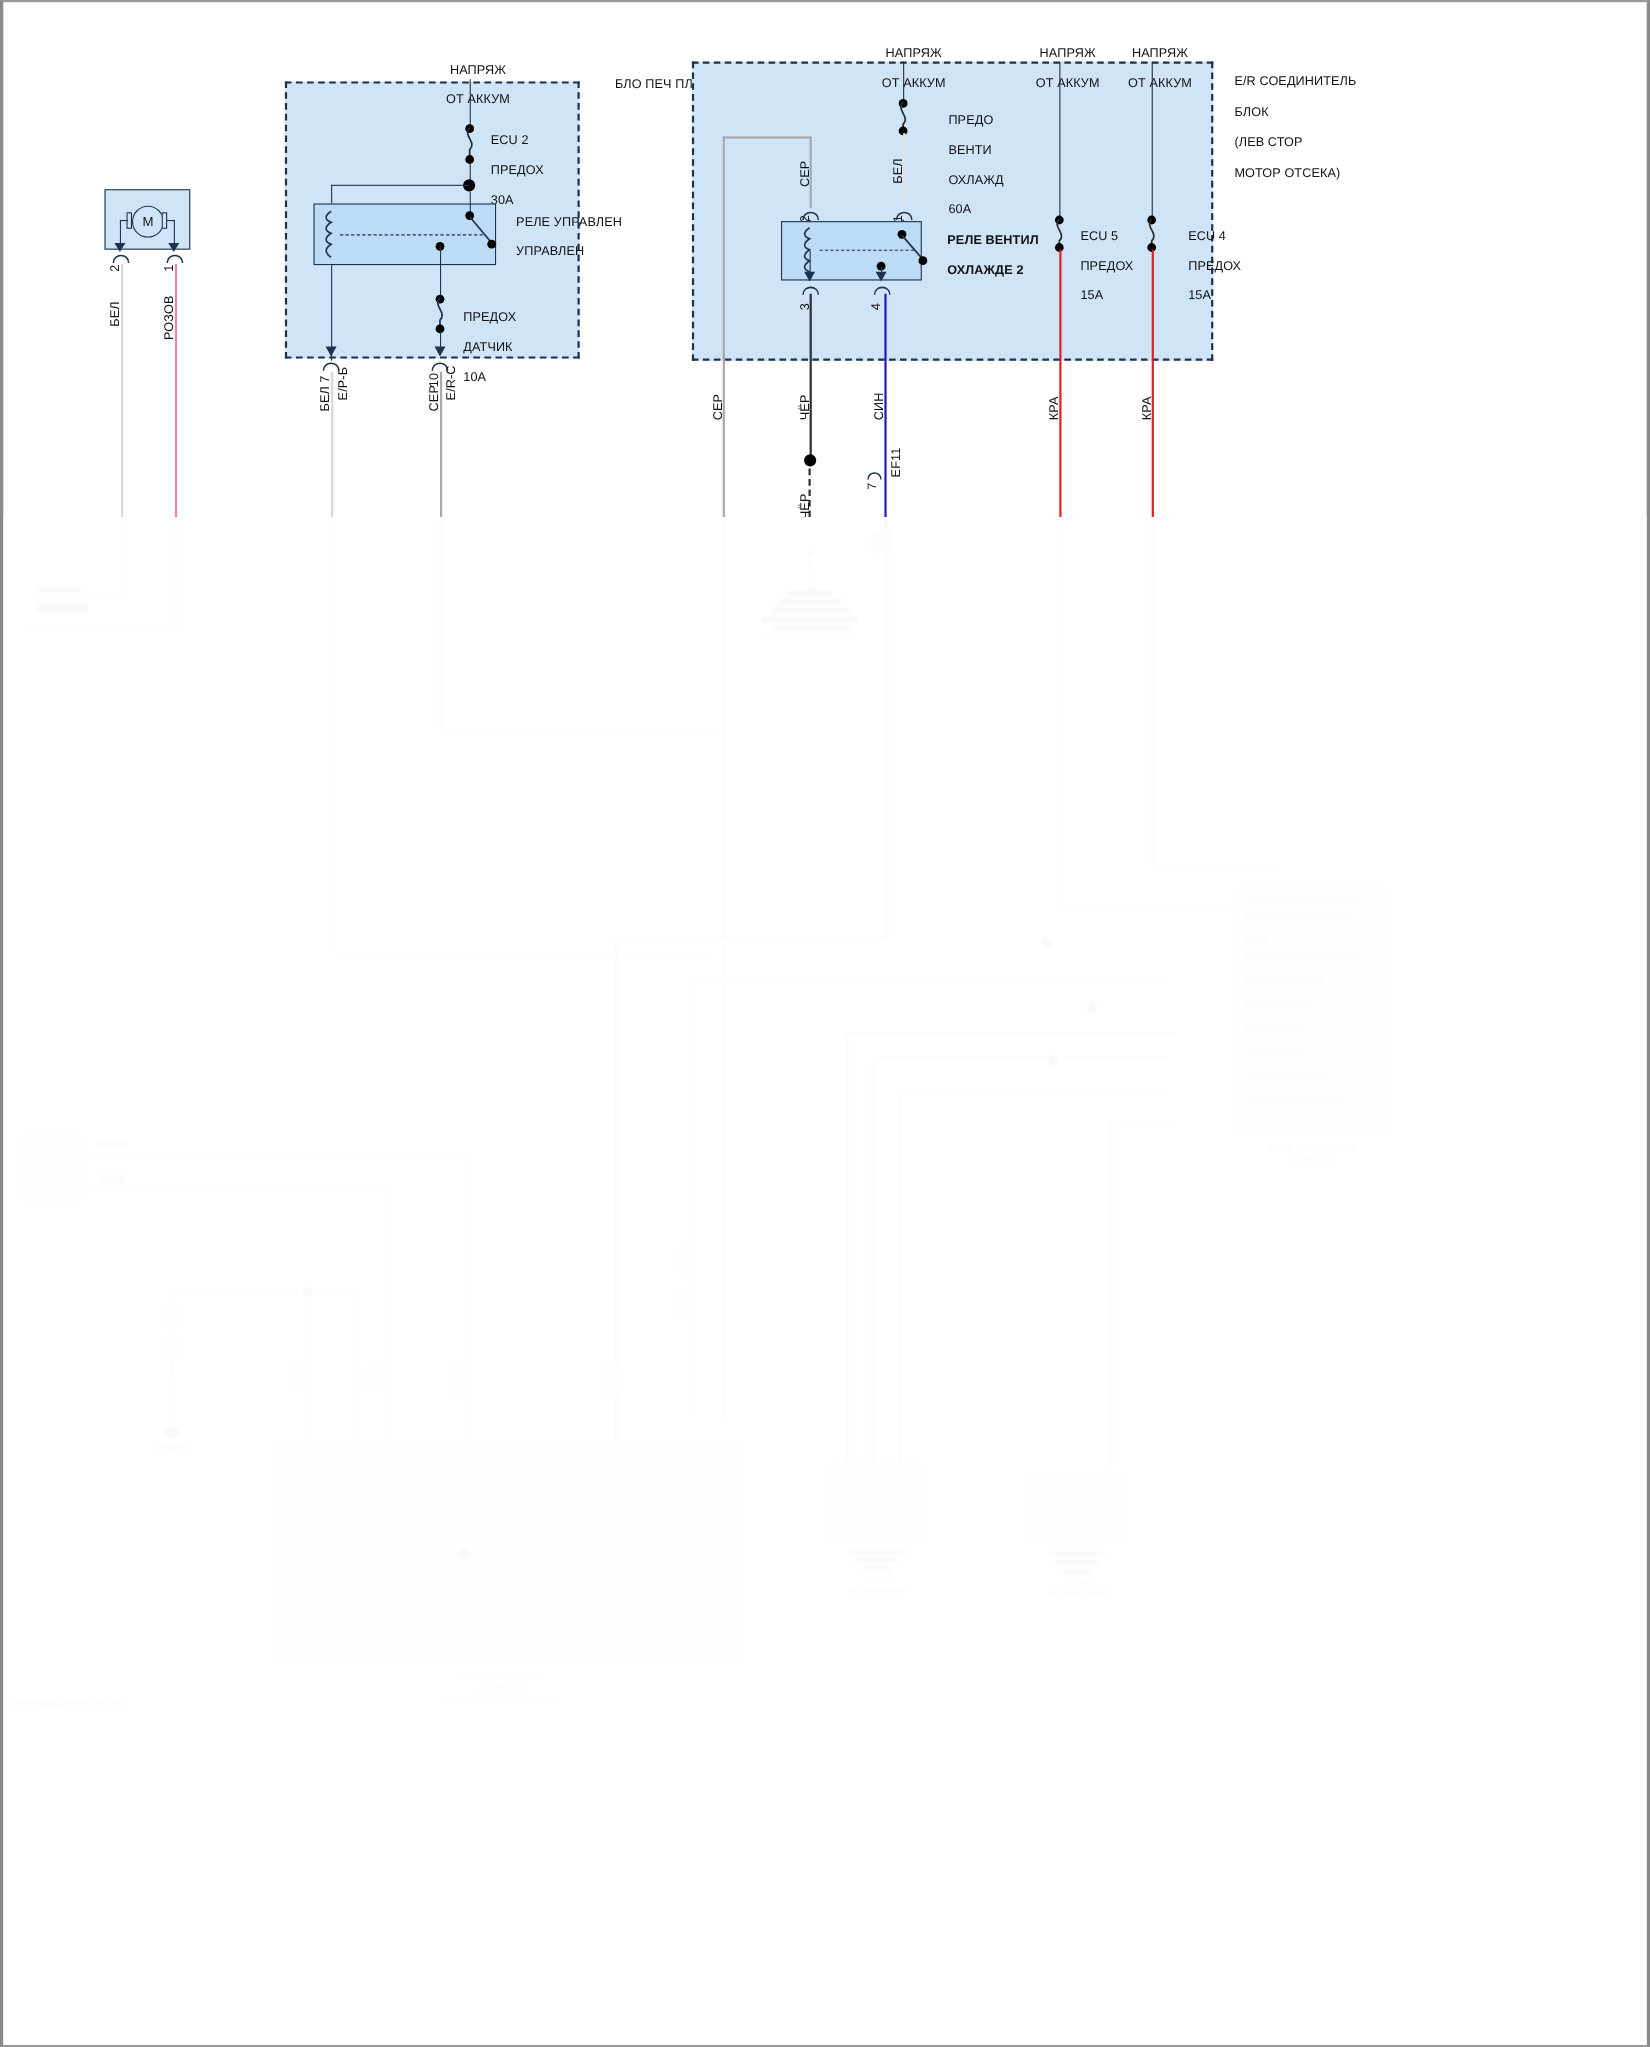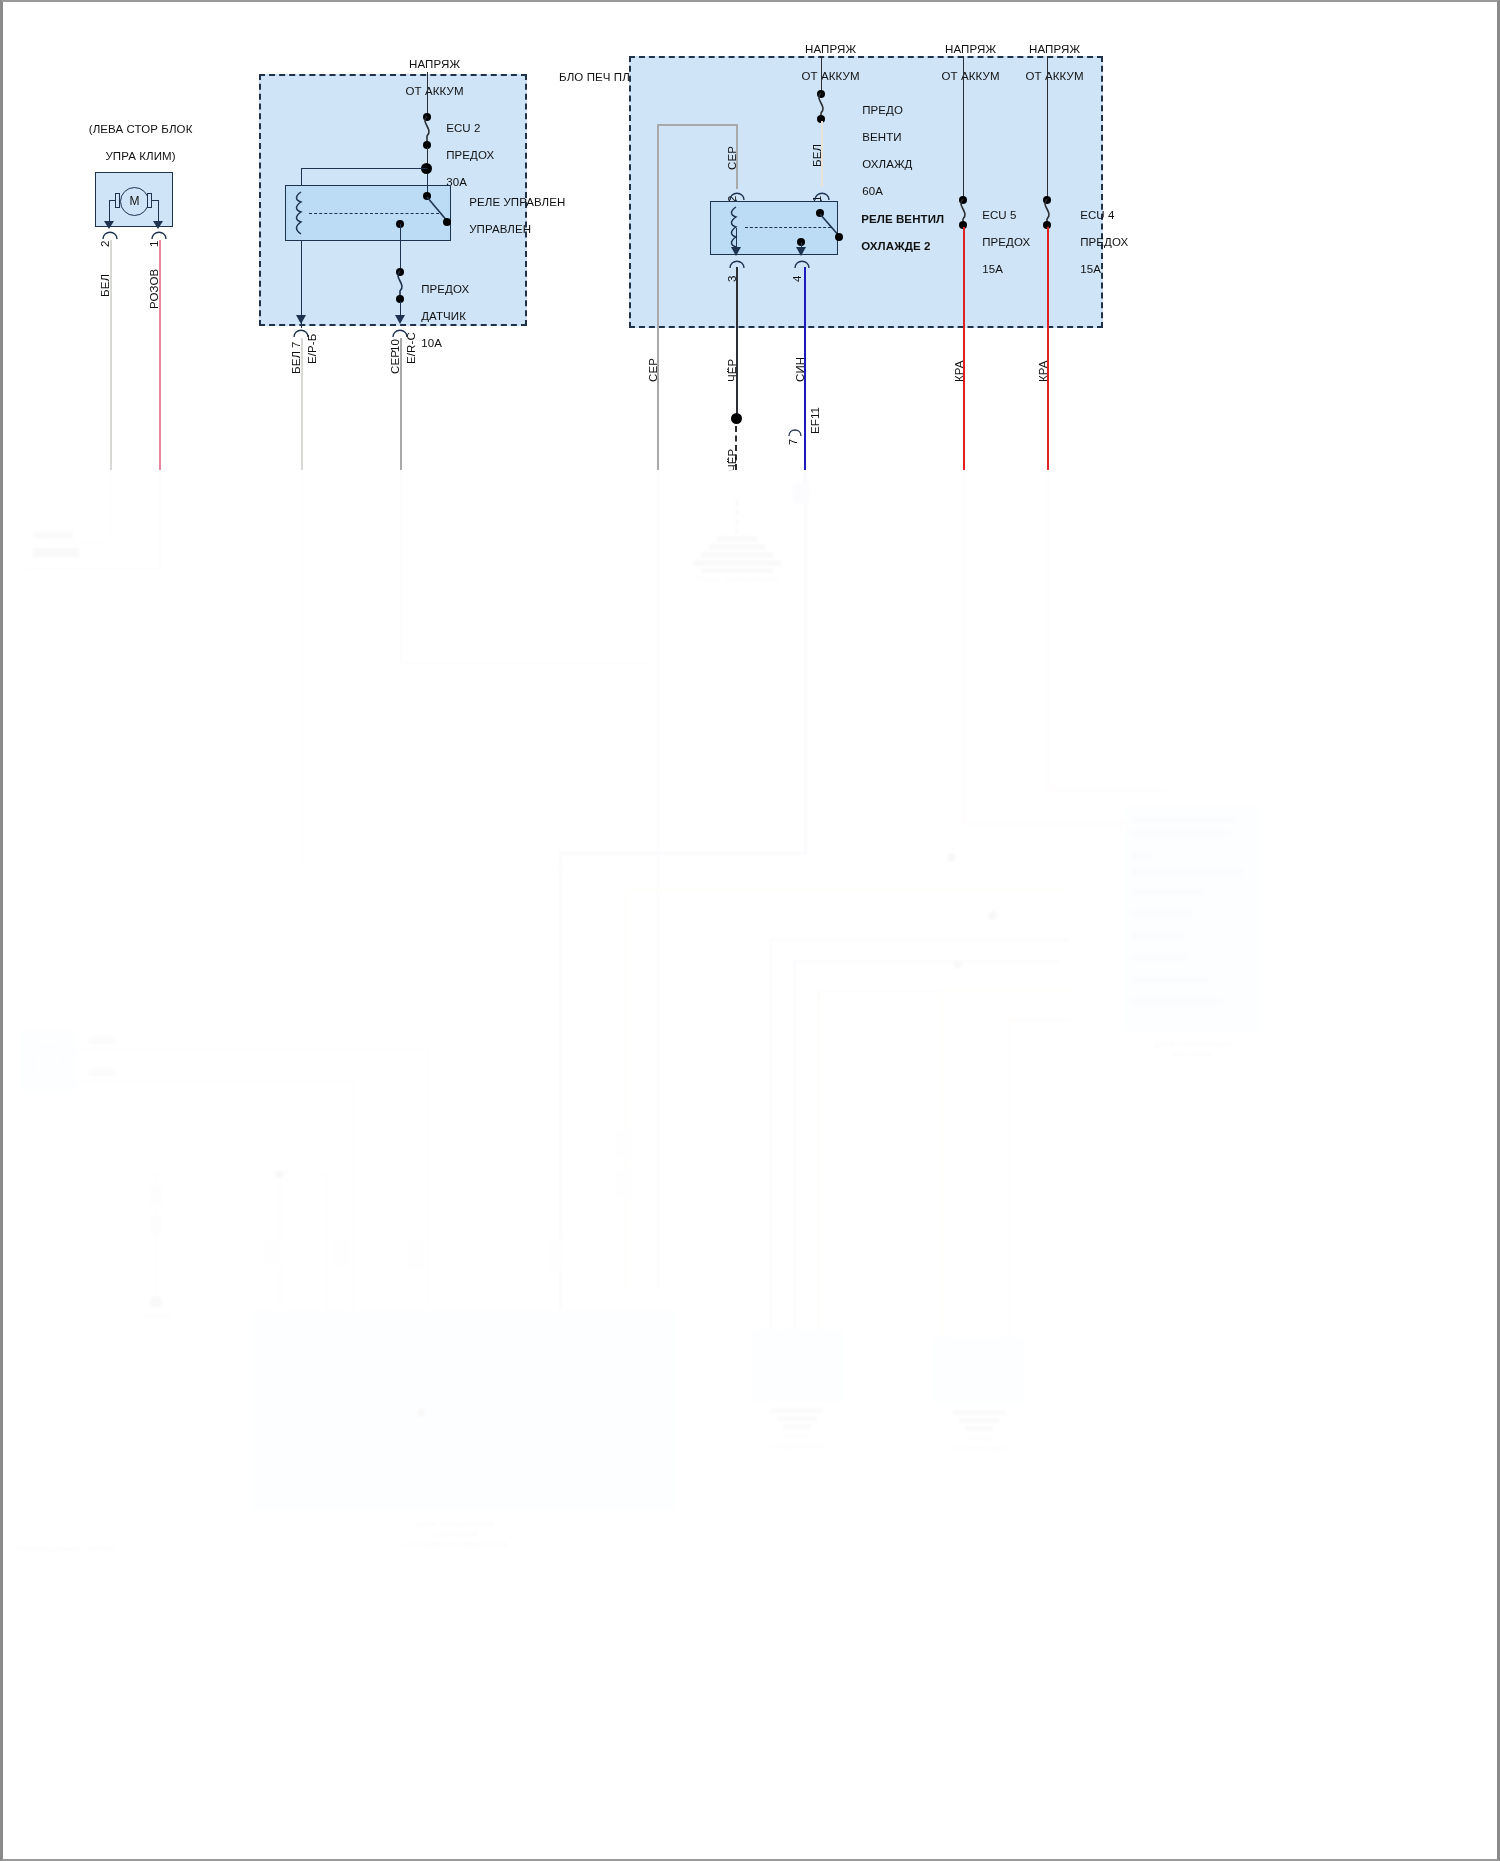--- a/index.html
+++ b/index.html
@@ -31,26 +31,20 @@
   .ghostbox{position:absolute;background:#cfe4f7;border:1px solid #9dc3e0;box-sizing:border-box;}
   .ghostlbl{position:absolute;font-size:8px;color:#55606b;line-height:10px;white-space:pre;}
   .ghostlbl.c{text-align:center;transform:translateX(-50%);}
   .connrow{position:absolute;background:#7fa9cd;height:7px;}
 </style>
 </head>
 <body>
 
 <div id="page">
 
-  <div class="txt c" style="left:131px;top:107px;width:200px;margin-left:-100px;transform:none;text-align:center;">
-    <span>(ЛЕВА СТОР БЛОК</span><br>
-    <span>УПРА КЛИМ)</span><br>
-    <span>МОТОР</span><br>
-    <span>ВЕНТИЛЯТ</span>
-  </div>
 
   <div class="compbox" style="left:92px;top:170px;width:78px;height:55px;"></div>
 
   <div class="abs" style="left:117px;top:185px;width:27px;height:27px;border:1.4px solid #1d3350;border-radius:50%;
               background:#cfe4f7;text-align:center;font-size:12px;line-height:27px;color:#111;">M</div>
   <div class="abs" style="left:112px;top:191px;width:5px;height:15px;border:1.2px solid #1d3350;background:#cfe4f7;box-sizing:border-box;"></div>
   <div class="abs" style="left:144px;top:191px;width:5px;height:15px;border:1.2px solid #1d3350;background:#cfe4f7;box-sizing:border-box;"></div>
 
   <div class="wv" style="left:106px;top:198px;height:27px;border-color:#1d3350;"></div>
   <div class="wh" style="left:106px;top:198px;width:7px;border-color:#1d3350;"></div>
@@ -148,20 +142,26 @@
   <div class="vtxt" style="left:287px;top:346px;">7</div>
   <div class="vtxt" style="left:386px;top:350px;">10</div>
   <div class="vtxt" style="left:303px;top:362px;">E/P-Б</div>
   <div class="vtxt" style="left:402px;top:362px;">E/R-C</div>
   <div class="vtxt" style="left:287px;top:372px;">БЕЛ</div>
   <div class="vtxt" style="left:386px;top:372px;">СЕР</div>
   <div class="wv" style="left:298px;top:336px;height:132px;border-color:#d8d8d4;border-left-width:2.4px;"></div>
   <div class="wv" style="left:397px;top:336px;height:132px;border-color:#a9a9a9;border-left-width:2.4px;"></div>
 
   <div class="module" style="left:626px;top:54px;width:474px;height:272px;"></div>
+  <div class="txt" style="left:1106px;top:51px;line-height:14px;">
+    <span>E/R СОЕДИНИТЕЛЬ</span><br>
+    <span>БЛОК</span><br>
+    <span>(ЛЕВ СТОР</span><br>
+    <span>МОТОР ОТСЕКА)</span>
+  </div>
 
   <div class="txt" style="left:821px;top:27px;width:130px;margin-left:-65px;text-align:center;">
     <span>НАПРЯЖ</span><br>
     <span>ОТ АККУМ</span>
   </div>
   <div class="txt" style="left:961px;top:27px;width:130px;margin-left:-65px;text-align:center;">
     <span>НАПРЯЖ</span><br>
     <span>ОТ АККУМ</span>
   </div>
   <div class="txt" style="left:1045px;top:27px;width:130px;margin-left:-65px;text-align:center;">

